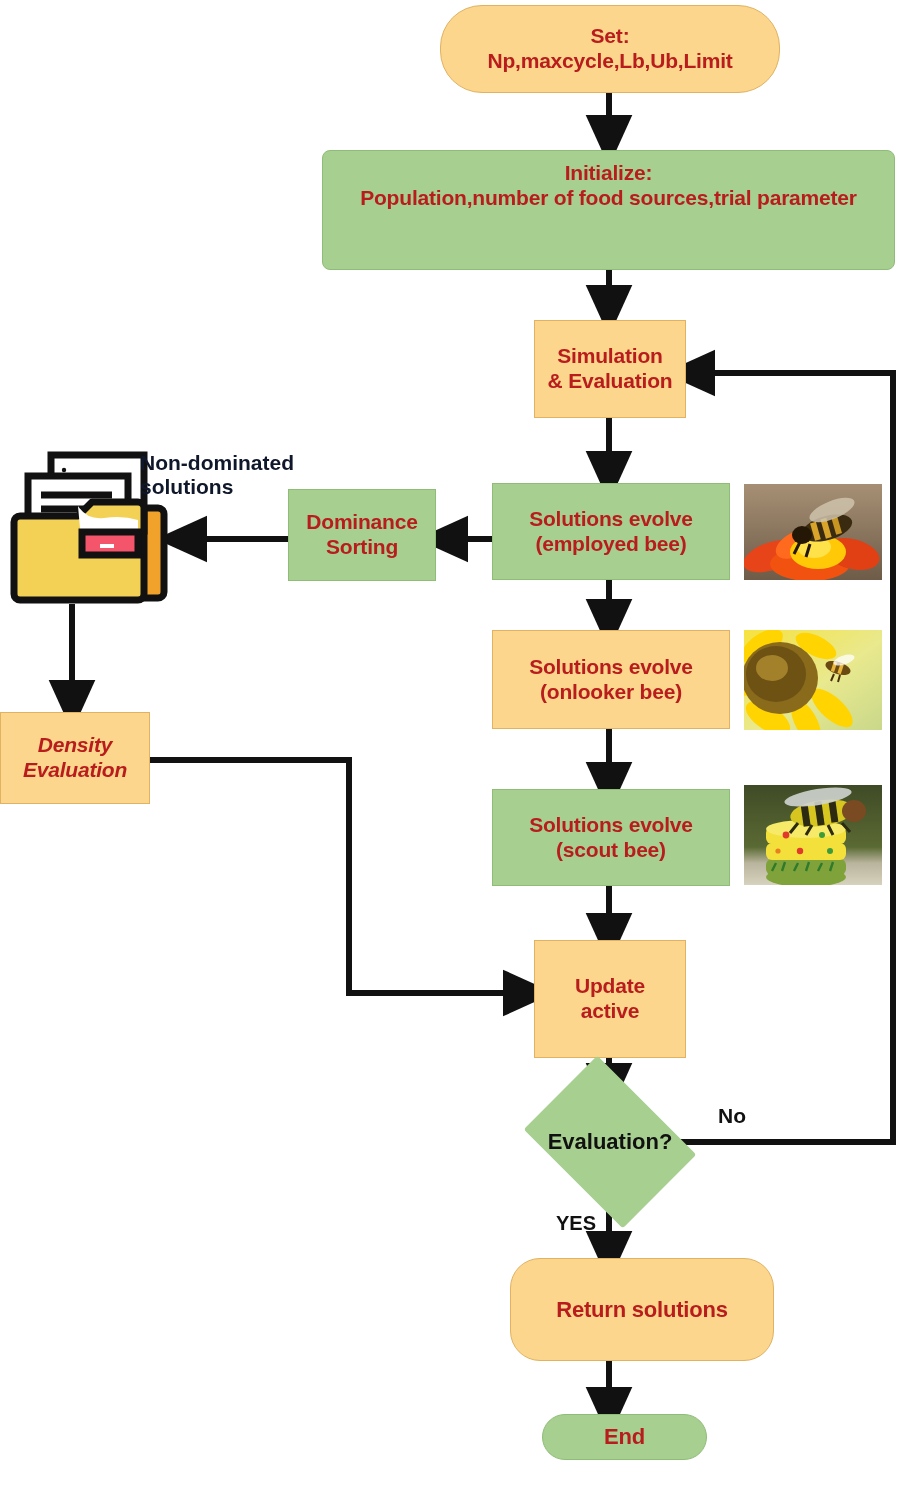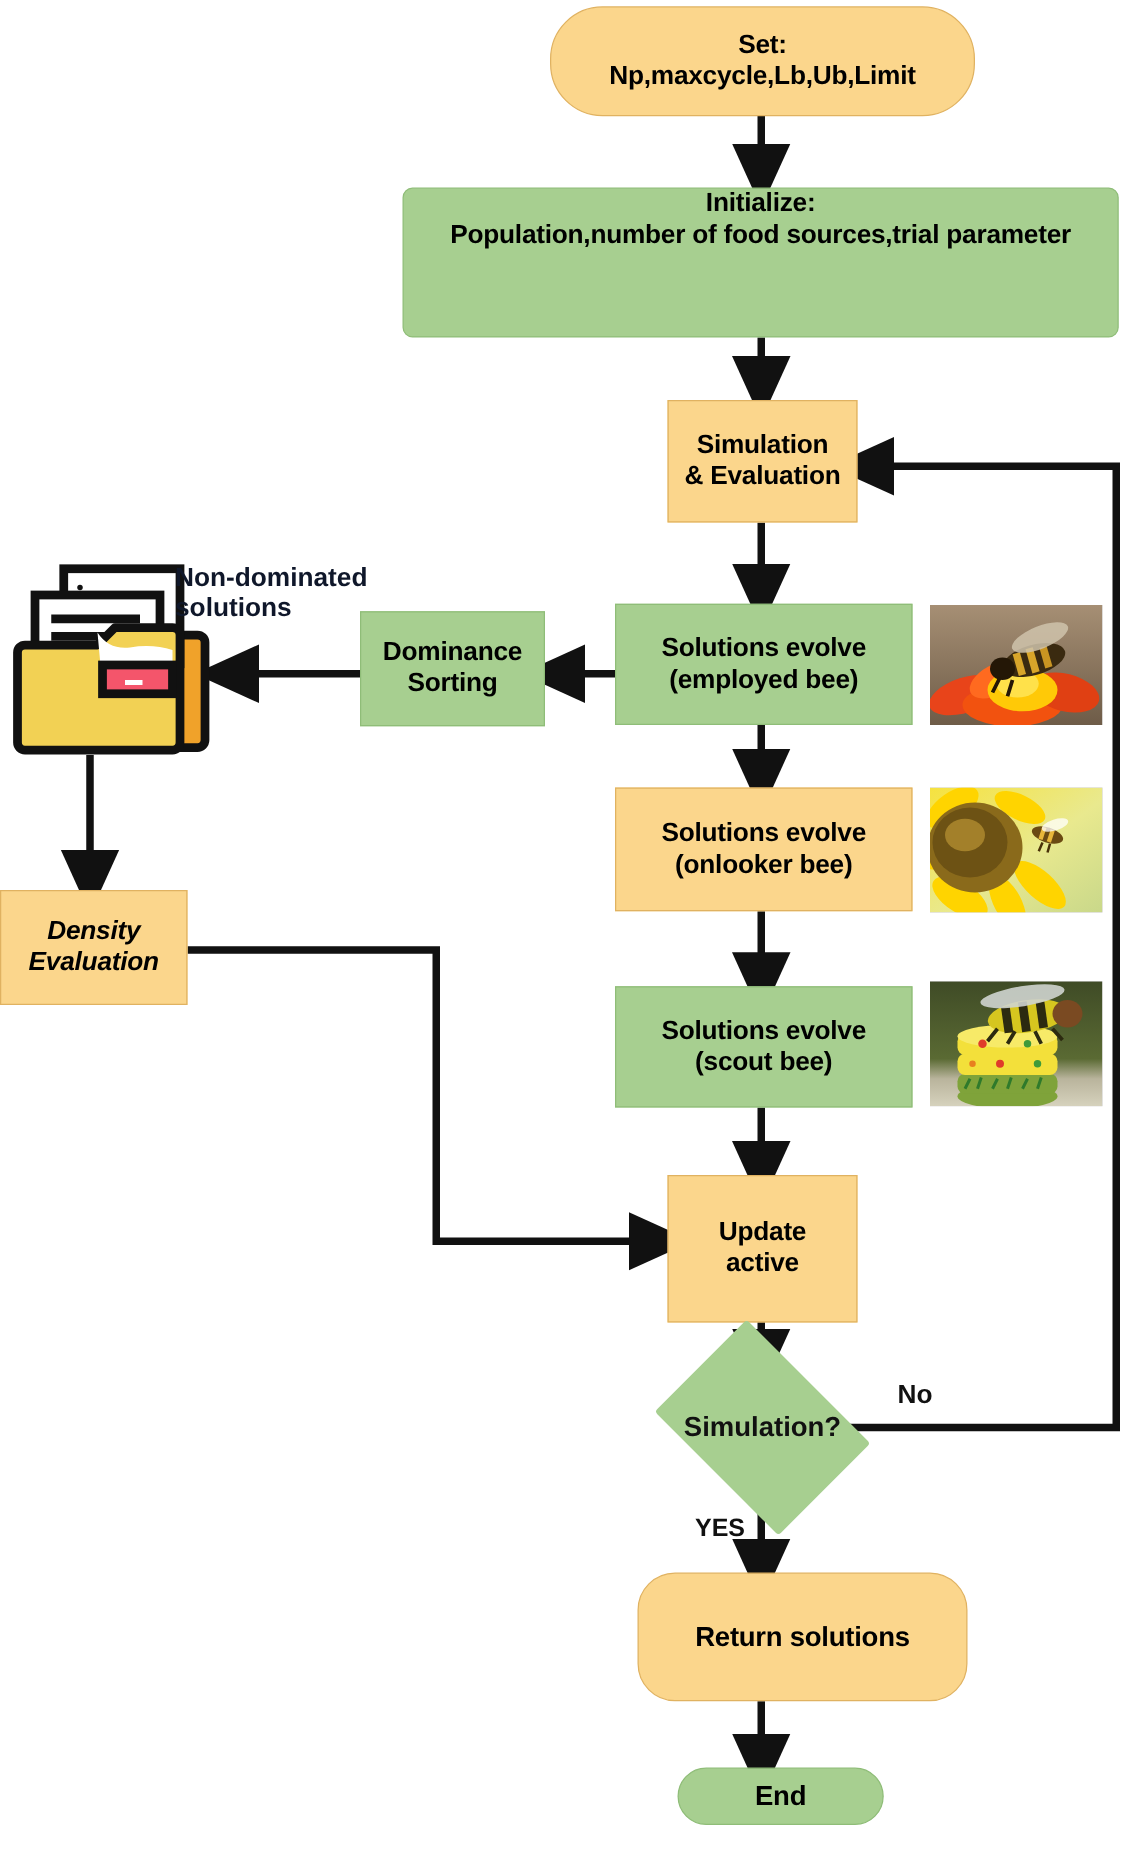--- a/index.html
+++ b/index.html
@@ -18,21 +18,21 @@
     overflow: hidden;
   }
   .node {
     position: absolute;
     box-sizing: border-box;
     display: flex;
     align-items: center;
     justify-content: center;
     text-align: center;
     font-weight: bold;
-    color: #000000;
+    color: #b91c1c;
     line-height: 1.18;
     letter-spacing: -0.2px;
     white-space: pre-line;
     z-index: 3;
   }
   .n-orange {
     background: #fbd68c;
     border: 1px solid #e0b261;
   }
   .n-green {
@@ -40,20 +40,21 @@
     border: 1px solid #8fbd78;
   }
   .n-stadium {
     border-radius: 42px;
   }
   .n-round {
     border-radius: 8px;
   }
   .n-top-text {
     align-items: flex-start;
+    padding-top: 10px;
   }
   .diamond-wrap {
     position: absolute;
     z-index: 3;
   }
   .diamond-shape {
     position: absolute;
     inset: 0;
     background: #a7cf90;
     transform: rotate(45deg);
@@ -170,21 +171,21 @@
 (scout bee)</div>
 
   <div class="node n-orange" style="left:0px; top:712px; width:150px; height:92px; font-size:21px;font-style:italic;">Density
 Evaluation</div>
 
   <div class="node n-orange" style="left:534px; top:940px; width:152px; height:118px; font-size:21px;">Update
 active</div>
 
   <div class="diamond-wrap" style="left:540px; top:1090px; width:140px; height:104px;">
     <div class="diamond-shape"></div>
-    <div class="diamond-label">Simulation?</div>
+    <div class="diamond-label">Evaluation?</div>
   </div>
 
   <div class="node n-orange" style="left:510px; top:1258px; width:264px; height:103px; font-size:22px;border-radius:30px;">Return solutions</div>
 
   <div class="node n-green n-stadium" style="left:542px; top:1414px; width:165px; height:46px; font-size:22px; border-radius:32px;">End</div>
 
   <div class="caption" style="left:140px; top:451px; width:180px; font-size:21px;">Non-dominated
 solutions</div>
 
   <div class="edge-label" style="left:718px; top:1104px; font-size:21px;">No</div>

